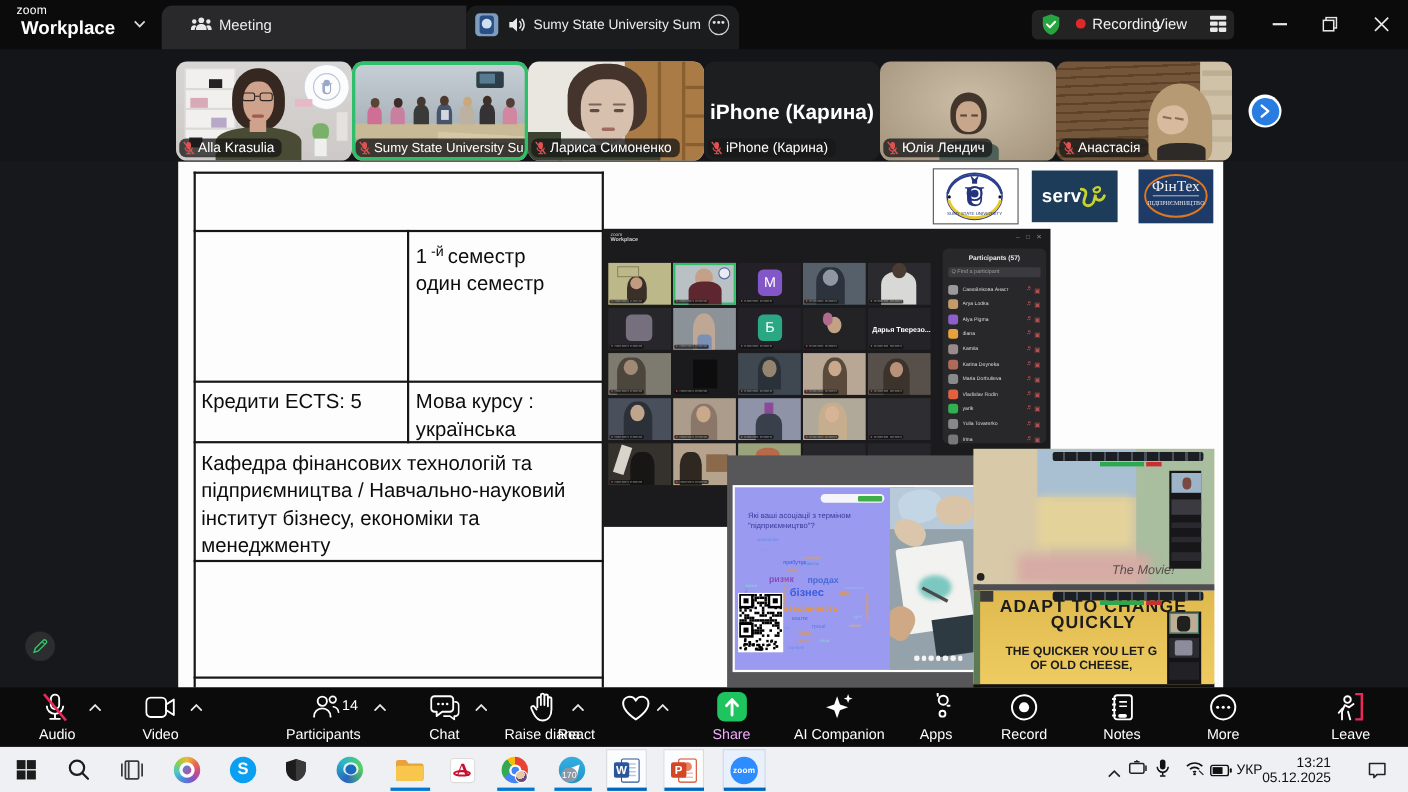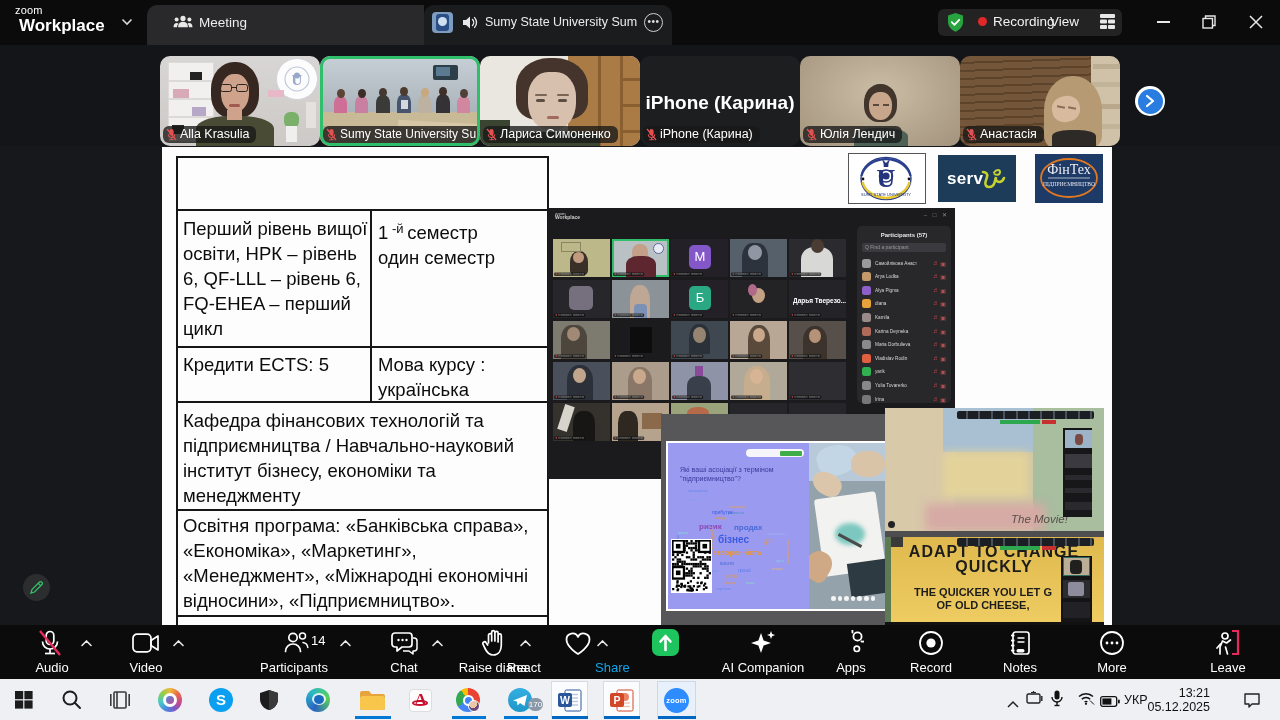--- a/index.html
+++ b/index.html
@@ -34,26 +34,24 @@
 <div class="tl" style="left:176px;top:156px;width:373px;height:2px"></div>
 <div class="tl" style="left:176px;top:209px;width:373px;height:2px"></div>
 <div class="tl" style="left:176px;top:346px;width:373px;height:2px"></div>
 <div class="tl" style="left:176px;top:401px;width:373px;height:2px"></div>
 <div class="tl" style="left:176px;top:509px;width:373px;height:2px"></div>
 <div class="tl" style="left:176px;top:615px;width:373px;height:2px"></div>
 <div class="tl" style="left:176px;top:156px;width:2px;height:469px"></div>
 <div class="tl" style="left:547px;top:156px;width:2px;height:469px"></div>
 <div class="tl" style="left:370px;top:209px;width:2px;height:194px"></div>
 
-<div class="tt" style="left:183px;top:217px;width:185px">Перший рівень вищої<br>освіти, НРК – рівень<br>6, QF-LLL – рівень 6,<br>FQ-EHEA – перший<br>цикл</div>
 <div class="tt" style="left:378px;top:217px;width:168px">1<span style="font-size:13px;vertical-align:6px"> -й </span>семестр<br>один семестр</div>
 <div class="tt" style="left:183px;top:353px;width:185px">Кредити ECTS: 5</div>
 <div class="tt" style="left:378px;top:353px;width:168px">Мова курсу :<br>українська</div>
 <div class="tt" style="left:183px;top:409px;width:350px">Кафедра фінансових технологій та<br>підприємництва / Навчально-науковий<br>інститут бізнесу, економіки та<br>менеджменту</div>
-<div class="tt" style="left:183px;top:514px;width:358px">Освітня програма: «Банківська справа»,<br>«Економіка», «Маркетинг»,<br>«Менеджмент», «Міжнародні економічні<br>відносини», «Підприємництво».</div>
 
 <div class="abs" style="left:848px;top:153px;width:78px;height:51px;background:#fff;border:1px solid #555">
  <svg width="76" height="49" viewBox="0 0 76 49">
   <ellipse cx="37" cy="24.5" rx="25" ry="21" fill="#fff" stroke="#2a3f8f" stroke-width="1.4"></ellipse>
   <path d="M13.5 28a24 20 0 0047 0" fill="none" stroke="#e8c832" stroke-width="2.6"></path>
   <path d="M12.5 22a25 21 0 0149 0" fill="none" stroke="#2a3f8f" stroke-width="2.2"></path>
   <text x="37" y="33" font-family="Liberation Serif,serif" font-size="26" font-weight="bold" fill="#24357d" text-anchor="middle">U</text>
   <rect x="34.7" y="10" width="4.6" height="3" fill="#24357d"></rect>
   <path d="M33 5l4 4 4-4-2 6h-4z" fill="#24357d"></path>
   <ellipse cx="37" cy="22" rx="6.5" ry="6" fill="none" stroke="#24357d" stroke-width="1.6"></ellipse>
@@ -814,21 +812,21 @@
 <path d="M14 23S2.5 16 2.5 8.5A6 6 0 0114 6a6 6 0 0111.5 2.5C25.5 16 14 23 14 23z" fill="none" stroke="#fff" stroke-width="1.8" stroke-linejoin="round"></path>
       </svg>
       <svg style="position:absolute;left:597px;top:640px" width="11" height="7" viewBox="0 0 11 7">
         <path d="M1 5.5L5.5 1 10 5.5" stroke="#e8e8e8" stroke-width="1.6" fill="none" stroke-linecap="round"></path>
       </svg>
       <div style="position:absolute;left:507.0px;top:660px;width:140px;color:#fff;font-size:13px">React</div>
       <div style="position:absolute;left:652px;top:629px;width:27px;height:27px;border-radius:7px;background:#1ec45e"></div>
 <svg style="position:absolute;left:658px;top:633px" width="15" height="19" viewBox="0 0 15 19">
         <path d="M7.5 17V4M2.5 8.5L7.5 3l5 5.5" fill="none" stroke="#fff" stroke-width="2.6" stroke-linecap="round" stroke-linejoin="round"></path>
       </svg>
-      <div style="position:absolute;left:595.0px;top:660px;width:140px;color:#0ea5e9;font-size:13px">Share</div>
+      <div style="position:absolute;left:595.0px;top:660px;width:140px;text-align:center;color:#f0abfc;font-size:13px">Share</div>
       <svg style="position:absolute;left:748px;top:629px" width="30" height="28" viewBox="0 0 30 28">
 <path d="M13 4l2.6 7.4L23 14l-7.4 2.6L13 24l-2.6-7.4L3 14l7.4-2.6z" fill="#fff"></path>
 <path d="M23 2l1.1 3 3 1.1-3 1.1L23 10l-1.1-2.9L19 6.1l2.9-1.1z" fill="#fff"></path>
       </svg>
       <div style="position:absolute;left:693.0px;top:660px;width:140px;text-align:center;color:#fff;font-size:13px">AI Companion</div>
       <svg style="position:absolute;left:838px;top:630px" width="26" height="26" viewBox="0 0 26 26">
 <path d="M14.5 2.6A10.2 10.2 0 1123.4 11.5" fill="none" stroke="#fff" stroke-width="1.8" stroke-linecap="round"></path>
 <circle cx="19.5" cy="6.5" r="4.1" fill="none" stroke="#fff" stroke-width="1.8"></circle>
 <circle cx="18.8" cy="18.8" r="2.7" fill="none" stroke="#fff" stroke-width="1.7"></circle>
       </svg>
@@ -930,21 +928,21 @@
           <div style="position:absolute;left:6.5px;top:6.5px;width:11px;height:11px;border-radius:50%;background:#fff"></div>
           <div style="position:absolute;left:8.5px;top:8.5px;width:7px;height:7px;border-radius:50%;background:#4285f4"></div>
           <div style="position:absolute;left:12px;top:12px;width:12px;height:12px;border-radius:50%;border:1px solid #fff;background:radial-gradient(circle at 40% 30%,#e8c8a8 0 45%,#6a4a7a 45% 100%)"></div>
         </div>
       </div>
       <div style="position:absolute;left:508px;top:688px">
         <div style="width:24px;height:24px;border-radius:50%;background:linear-gradient(180deg,#35aee2,#1e96c8)">
           <svg style="position:absolute;left:4px;top:6px" width="16" height="13" viewBox="0 0 16 13">
             <path d="M1 6.5L15 1l-2.5 11-4.5-3-2.5 2.5-.5-4z" fill="#fff"></path>
           </svg>
-          <div style="position:absolute;left:20px;top:10px;width:15px;height:13px;border-radius:7px;background:#8a98a8;color:#fff;font-size:8px;text-align:center;line-height:13px">170</div>
+          <div style="position:absolute;left:2px;top:10px;width:15px;height:13px;border-radius:7px;background:#8a98a8;color:#fff;font-size:8px;text-align:center;line-height:13px">170</div>
         </div>
       </div>
       <div style="position:absolute;left:558px;top:689px"><svg width="24" height="23" viewBox="0 0 24 23">
           <rect x="7" y="1" width="16" height="21" rx="1.5" fill="#fff" stroke="#2b579a" stroke-width="1"></rect>
           <line x1="10" y1="5.5" x2="20" y2="5.5" stroke="#b8c6e0" stroke-width="1.4"></line>
           <line x1="10" y1="9" x2="20" y2="9" stroke="#b8c6e0" stroke-width="1.4"></line>
           <line x1="10" y1="12.5" x2="20" y2="12.5" stroke="#b8c6e0" stroke-width="1.4"></line>
           <line x1="10" y1="16" x2="20" y2="16" stroke="#b8c6e0" stroke-width="1.4"></line>
           <rect x="0" y="4" width="14" height="14" rx="2" fill="#2b579a"></rect>
           <text x="7" y="15" font-size="10.5" font-weight="bold" fill="#fff" text-anchor="middle">W</text>

